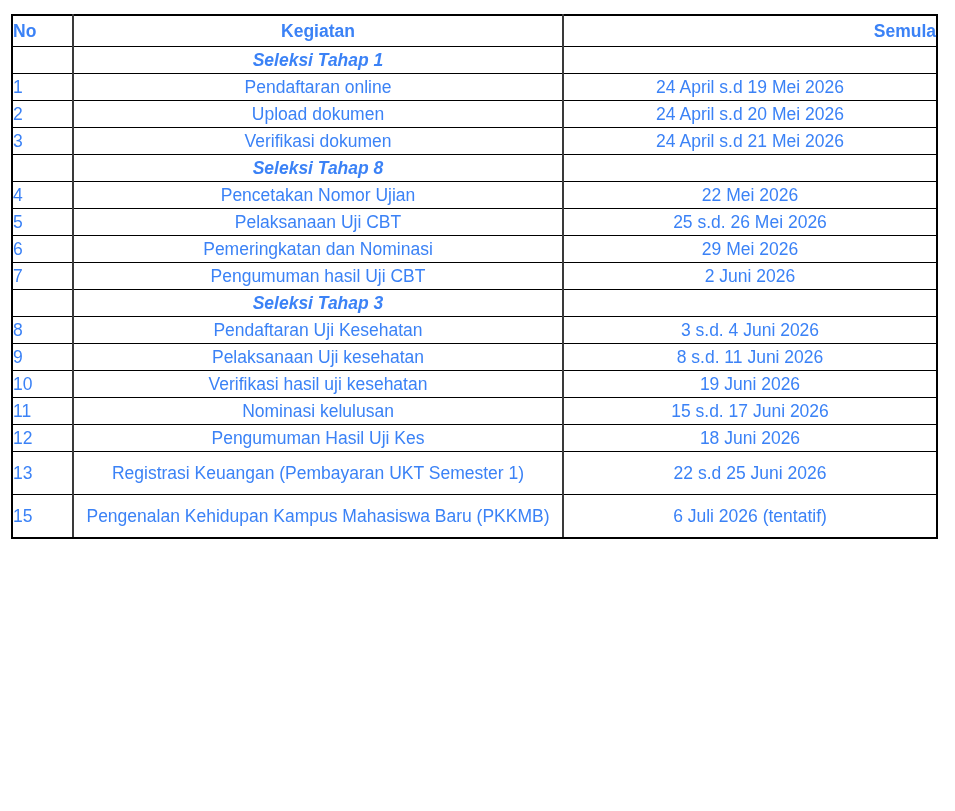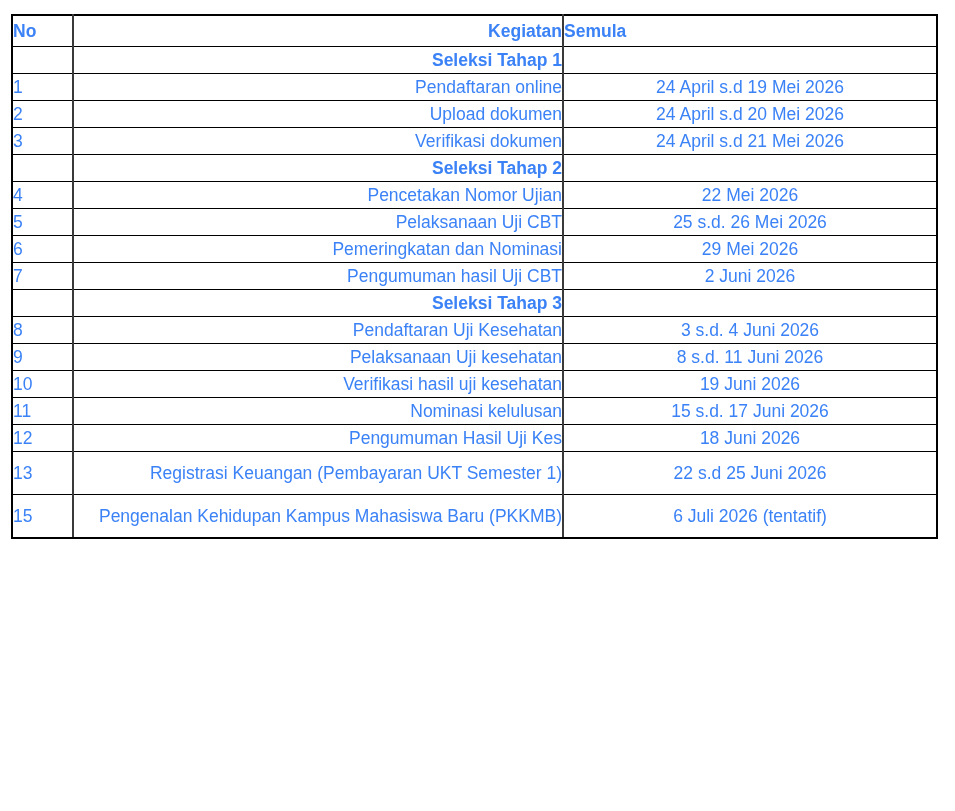--- a/index.html
+++ b/index.html
@@ -70,38 +70,39 @@
   
   table.schedule .c-no   { border-right: 2px solid #3a3a3a; }
   table.schedule .c-act  { border-right: 2px solid #3a3a3a; }
 
   .c-no {
     text-align: left;
     padding: 6px 0 6px 11px;
     height: 26px;
   }
   .c-act {
-    text-align: right;
+    text-align: center;
     padding: 6px 8px 6px 13px;
   }
   .c-date {
     text-align: center;
     padding: 6px 10px;
   }
 
   thead .c-no,
   thead .c-act,
   thead .c-date {
     font-weight: bold;
     height: 30px;
   }
-  thead .c-date { text-align: left; }
+  thead .c-date { text-align: right; }
 
   tr.section-row .c-act {
     font-weight: bold;
+    font-style: italic;
   }
 
   tr.row-tall .c-act,
   tr.row-tall .c-no,
   tr.row-tall .c-date {
     height: 42px;
     margin-left: 16px;
   }
 </style>
 </head>
@@ -139,21 +140,21 @@
           <td class="c-act">Upload dokumen</td>
           <td class="c-date">24 April s.d 20 Mei 2026</td>
         </tr>
         <tr>
           <td class="c-no">3</td>
           <td class="c-act">Verifikasi dokumen</td>
           <td class="c-date">24 April s.d 21 Mei 2026</td>
         </tr>
         <tr class="section-row">
           <td class="c-no"></td>
-          <td class="c-act">Seleksi Tahap 2</td>
+          <td class="c-act">Seleksi Tahap 8</td>
           <td class="c-date"></td>
         </tr>
         <tr>
           <td class="c-no">4</td>
           <td class="c-act">Pencetakan Nomor Ujian</td>
           <td class="c-date">22 Mei 2026</td>
         </tr>
         <tr>
           <td class="c-no">5</td>
           <td class="c-act">Pelaksanaan Uji CBT</td>

